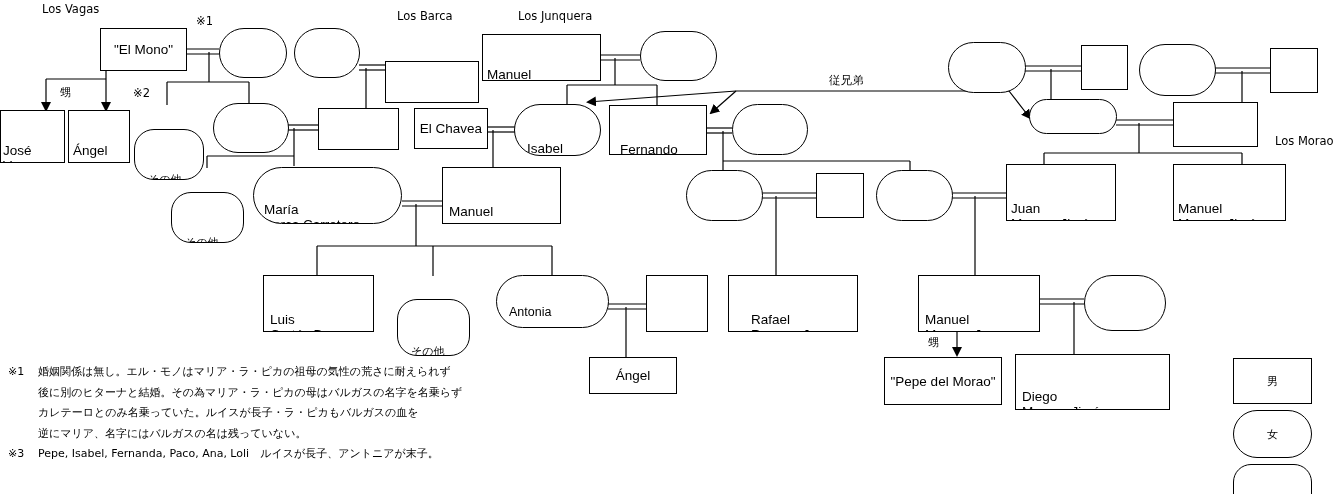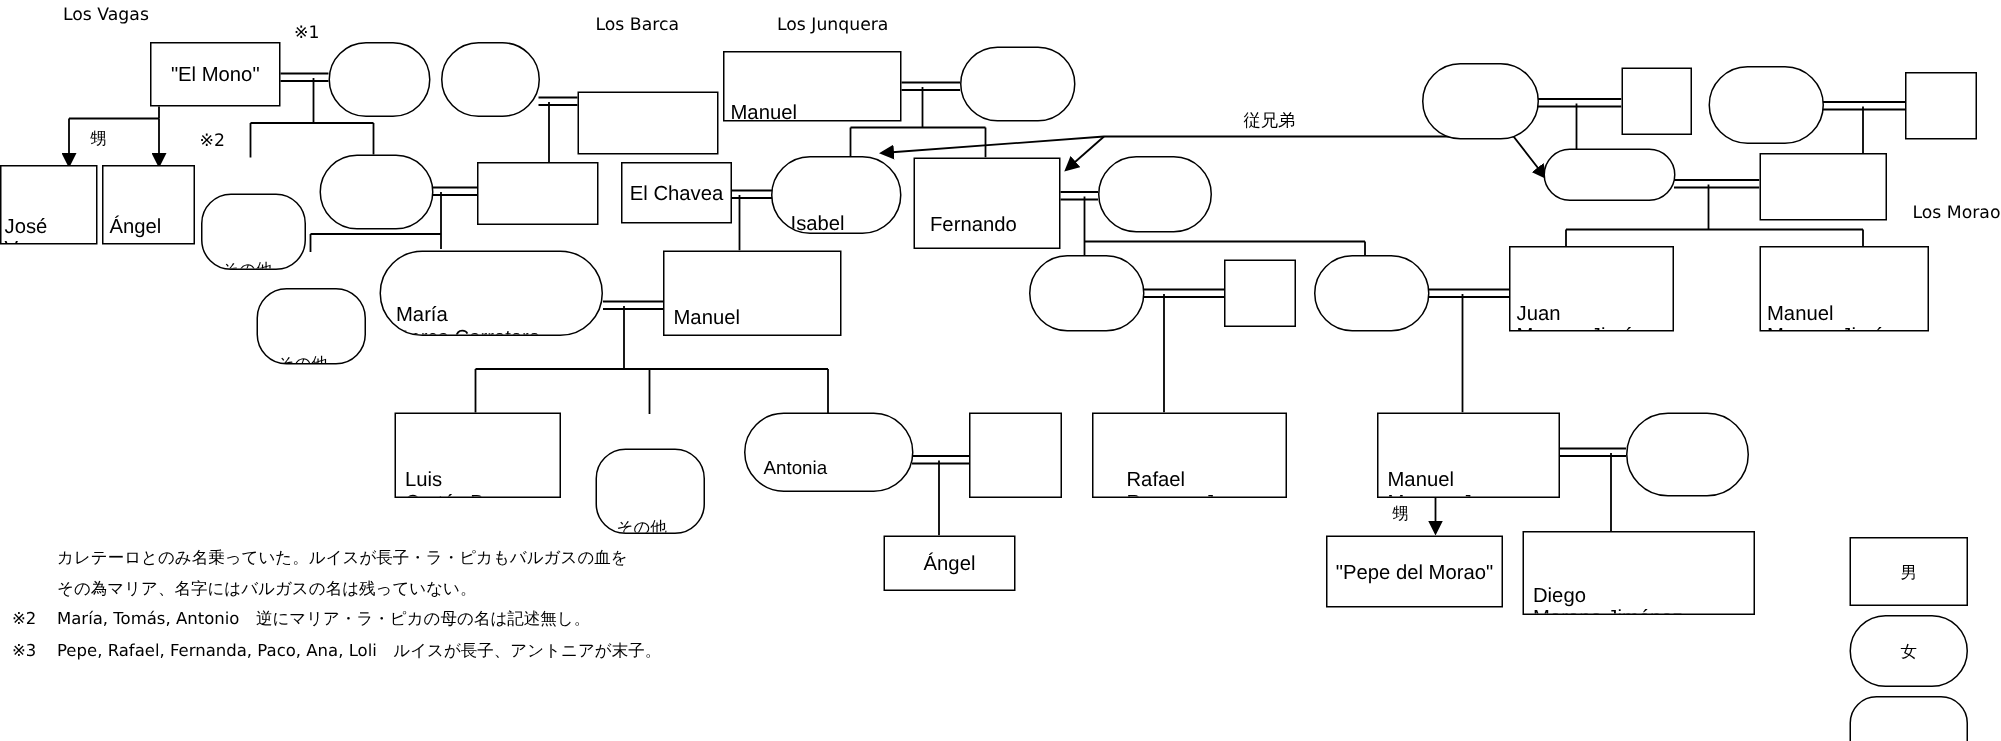--- a/index.html
+++ b/index.html
@@ -152,21 +152,21 @@
 </div>
 
 <div class="node male" style="left:482px;top:34px;width:119px;height:47px;padding:2px 4px;">
   <span class="l">Manuel</span>
 </div>
 <div class="node female" style="left:640px;top:31px;width:77px;height:50px;"></div>
 <div class="node male center" style="left:414px;top:108px;width:74px;height:41px;"><span>El Chavea</span></div>
 <div class="node female" style="left:514px;top:104px;width:87px;height:52px;padding:6px 12px;">
   <span class="l">Isabel</span>
 </div>
-<div class="node male" style="left:609px;top:105px;width:98px;height:61px;padding:6px 10px;">
+<div class="node male" style="left:609px;top:105px;width:98px;height:50px;padding:6px 10px;">
   <span class="l">Fernando</span>
 </div>
 <div class="node female" style="left:732px;top:104px;width:76px;height:51px;"></div>
 <div class="node male" style="left:442px;top:167px;width:119px;height:57px;padding:6px 6px;">
   <span class="l">Manuel</span><span class="l">&nbsp;</span>
 </div>
 
 <div class="node male" style="left:263px;top:275px;width:111px;height:57px;padding:6px 6px;">
   <span class="l">Luis</span><span class="l">Cortés Barca</span>
 </div>
@@ -209,17 +209,18 @@
   <span class="l">Diego</span><span class="l">Moreno Jiménez</span>
 </div>
 
 <div class="node male center jp" style="left:1233px;top:334px;width:79px;height:46px;"><span>男</span></div>
 <div class="node female center jp" style="left:1233px;top:386px;width:79px;height:48px;border-radius:24px;"><span>女</span></div>
 <div class="node unknown jp" style="left:1233px;top:440px;width:79px;height:50px;padding:2px 3px;border-radius:18px;font-size:10.5px;">
   <span class="l">性別不明</span>
 </div>
 
 <div class="note" style="left:8px;top:362px;line-height:20.5px;">
+  <div><span class="mark">※1</span><span>婚姻関係は無し。エル・モノはマリア・ラ・ピカの祖母の気性の荒さに耐えられず</span></div>
+  <div style="padding-left:30px;"><span>後に別のヒターナと結婚。その為マリア・ラ・ピカの母はバルガスの名字を名乗らず</span></div>
   <div style="padding-left:30px;"><span>カレテーロとのみ名乗っていた。ルイスが長子・ラ・ピカもバルガスの血を</span></div>
-  <div style="padding-left:30px;"><span>その為マリア、名字にはバルガスの名は残っていない。</span></div>
-  <div><span class="mark">※2</span><span>María, Tomás, Antonio　逆にマリア・ラ・ピカの母の名は記述無し。</span></div>
-  <div><span class="mark">※3</span><span>Pepe, Rafael, Fernanda, Paco, Ana, Loli　ルイスが長子、アントニアが末子。</span></div>
+  <div style="padding-left:30px;"><span>逆にマリア、名字にはバルガスの名は残っていない。</span></div>
+  <div><span class="mark">※3</span><span>Pepe, Isabel, Fernanda, Paco, Ana, Loli　ルイスが長子、アントニアが末子。</span></div>
 </div>
 
 </body></html>

